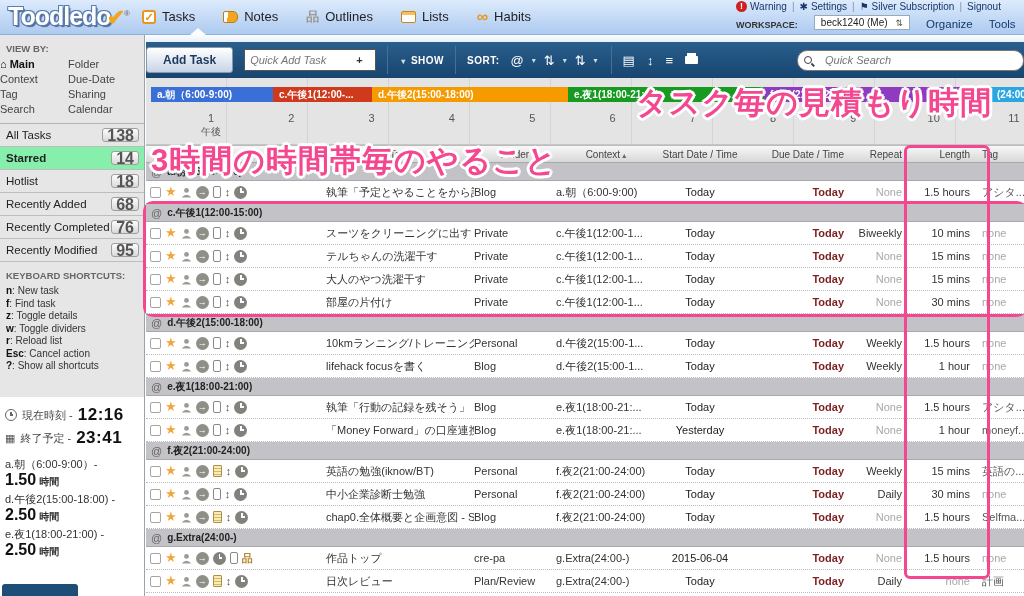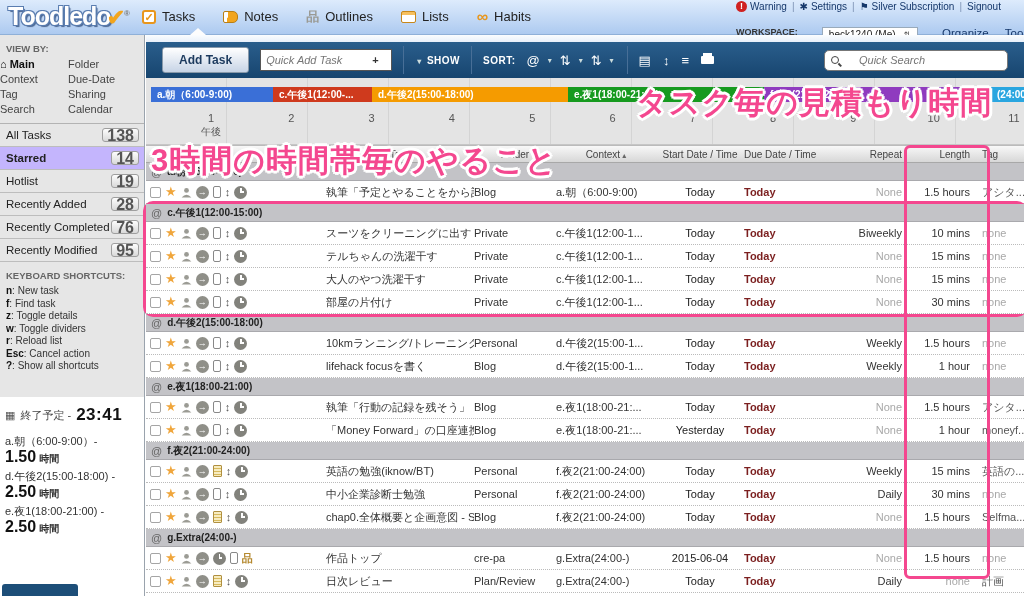--- a/index.html
+++ b/index.html
@@ -18,37 +18,37 @@
 .i-notes{display:inline-block;width:15px;height:12px;background:linear-gradient(100deg,#fff 30%,#f2a51e 31%);border:1px solid #b97f14;border-radius:2px 5px 5px 2px}
 .i-outlines{color:#9a9a94;font-size:13px;font-weight:bold}
 .i-lists{display:inline-block;width:15px;height:12px;border:1px solid #c8881a;background:linear-gradient(#f7c05e 3px,#fff 3px),repeating-linear-gradient(90deg,#fff 0 4px,#eee 4px 5px);border-radius:2px}
 .i-habits{color:#e8961c;font-size:16px;font-weight:bold;line-height:12px}
 .hdr-right{position:absolute;right:0;top:0;width:288px;height:35px;overflow:hidden}
 .hdr-line1{display:flex;gap:5px;align-items:center;font-size:10px;color:#16386b;margin-top:1px;white-space:nowrap}
 .hdr-line1 .lnk{cursor:pointer;display:flex;align-items:center;gap:3px}
 .hdr-line1 .sep{color:#7e93b5}
 .i-warn{display:inline-block;width:11px;height:11px;border-radius:50%;background:#cf2121;color:#fff;font-size:9px;font-weight:bold;text-align:center;line-height:11px}
 .i-gear,.i-bookmark{color:#16386b;font-size:10px}
-.hdr-line2{display:flex;align-items:flex-start;gap:24px;margin-top:15px;white-space:nowrap}
+.hdr-line2{display:flex;align-items:flex-end;gap:16px;margin-top:3px;white-space:nowrap}
 .ws-label{font-size:9px;font-weight:bold;color:#333}
 .ws-select{background:#fff;border:1px solid #9ab;border-radius:0;padding:1px 6px;font-size:10px;color:#222;display:flex;gap:8px;align-items:center;cursor:pointer}
 .ws-select .updn{color:#555;font-size:9px}
 .hdr-menu{display:flex;gap:16px;font-size:11.5px;color:#16386b}
 .hdr-menu span{cursor:pointer}
 .tab-pointer{position:absolute;left:190px;top:28px;width:0;height:0;border-left:8px solid transparent;border-right:8px solid transparent;border-bottom:7px solid #fdfdfd;z-index:31}
 
 
 .sidebar{position:absolute;left:0;top:35px;width:145px;height:561px;background:#e6e6e6;border-right:1px solid #9aa3ad;z-index:5}
 .viewby-title,.shortcuts-title{padding:8px 6px 2px;font-size:9.5px;font-weight:bold;color:#666}
 .viewby-grid{display:grid;grid-template-columns:68px auto;padding:2px 0 8px;row-gap:3px;font-size:11px}
 .viewby-link{color:#444;cursor:pointer}
 .viewby-link.bold{font-weight:bold;color:#111}
 .side-list{border-top:1px solid #b3b3b3}
 .side-item{position:relative;height:23px;line-height:23px;padding:0 6px;border-bottom:1px solid #bdbdbd;font-size:11.5px;color:#222;cursor:pointer;background:#e6e6e6}
-.side-item.selected{background:#c4b5fd;font-weight:bold}
+.side-item.selected{background:#86efac;font-weight:bold}
 .badge{position:absolute;right:5px;top:4px;min-width:20px;height:14px;line-height:13px;text-align:center;background:linear-gradient(#fdfdfd,#d9d9d9);border:1px solid #9e9e9e;border-radius:3px;font-size:16px;font-weight:bold;color:#555;padding:0 4px}
 .shortcuts{padding:2px 6px 0;font-size:10px;color:#333}
 .shortcut-line{margin-bottom:1.5px}
 .shortcut-line b{color:#111}
 .time-panel{background:#fff;margin-top:26px;padding:8px 5px 0;height:330px}
 .time-row{display:flex;align-items:center;gap:5px;margin-bottom:3px;color:#444;font-size:11px}
 .time-row .val{font-size:17px;font-weight:bold;color:#111;letter-spacing:.5px}
 .i-clock{display:inline-block;width:12px;height:12px;border:1.5px solid #666;border-radius:50%;position:relative}
 .i-clock::before{content:"";position:absolute;left:4px;top:1.5px;width:1.5px;height:3.5px;background:#666}
 .i-clock::after{content:"";position:absolute;left:4px;top:4px;width:3px;height:1.5px;background:#666}
@@ -56,56 +56,56 @@
 .blocks{margin-top:10px}
 .block{margin-bottom:3px}
 .block-label{font-size:11px;color:#333;line-height:13px}
 .block-line{line-height:17px}
 .block-val{font-size:16px;font-weight:bold;color:#111}
 .block-unit{font-size:10px;font-weight:bold;color:#333;margin-left:3px}
 
 
 .main{position:absolute;left:146px;top:35px;width:878px;height:561px;background:#fff}
 .strip{height:7px;background:linear-gradient(#fbfdff,#e8f0fa)}
-.toolbar{height:36px;background:linear-gradient(#2a5e8c,#17456f);display:flex;align-items:center;padding:0 16px;gap:11px;color:#fff}
+.toolbar{height:36px;background:linear-gradient(#2a5e8c,#17456f);display:flex;align-items:center;padding:0 0;gap:11px;color:#fff}
 .add-task-btn{background:linear-gradient(#ffffff,#c7d4e6);color:#1c3a5e;font-weight:bold;font-size:12px;padding:5px 16px;border:1px solid #89a;border-radius:3px;cursor:pointer;white-space:nowrap}
 .quick-add{display:flex;align-items:center;background:#fff;border:1px solid #555;width:132px;height:22px;padding:0 5px}
 .quick-add input{border:none;outline:none;width:106px;font-style:italic;font-size:11px;color:#666;font-family:inherit;background:transparent}
 .plus{color:#333;font-weight:bold;cursor:pointer}
 .tb-sep{width:1px;height:28px;background:#486f97}
 .tb-label{font-size:10px;font-weight:bold;letter-spacing:.5px;cursor:pointer;white-space:nowrap}
 .caret{font-size:8px;margin:0 2px;color:#cdd}
 .sort-group{display:flex;align-items:center;gap:6px}
 .sort-glyph{font-size:13px;cursor:pointer}
 .tb-icons{display:flex;gap:12px;align-items:center;font-size:13px}
 .tb-icons span{cursor:pointer}
 .i-printer{display:inline-block;width:13px;height:8px;background:#fff;border-radius:1px;position:relative}
 .i-printer::before{content:"";position:absolute;top:-3px;left:2px;width:9px;height:3px;background:#fff}
-.search-box{margin-left:auto;display:flex;align-items:center;gap:20px;background:#fff;border:1px solid #777;border-radius:5px;height:21px;width:184px;padding:0 6px}
+.search-box{margin-left:auto;display:flex;align-items:center;gap:13px;background:#fff;border:1px solid #777;border-radius:10px;height:21px;width:227px;padding:0 6px}
 .search-box input{border:none;outline:none;font-style:italic;color:#777;font-size:11px;width:152px;font-family:inherit}
 .i-mag{display:inline-block;width:8px;height:8px;border:1.5px solid #444;border-radius:50%;position:relative;flex:none}
 .i-mag::after{content:"";position:absolute;width:4px;height:1.5px;background:#444;transform:rotate(45deg);left:6px;top:7px}
 
 
 .timeline{height:67px;background:#e4e4e4;border-bottom:1px solid #c6c6c6;position:relative;
  background-image:repeating-linear-gradient(90deg,transparent 0 80px,#d4d4d4 80px 81px)}
 .bands{position:absolute;left:0;top:9px;height:15px;width:878px;display:flex;padding-left:5px}
 .band{height:15px;line-height:15px;color:#fff;font-size:10px;font-weight:bold;white-space:nowrap;overflow:hidden;padding-left:6px;flex:none;cursor:pointer}
 .hour{position:absolute;transform:translateX(-50%);color:#555;font-size:11px;top:34px}
 .pm{position:absolute;transform:translateX(-50%);top:47px;font-size:10px;color:#555}
 
 
 .thead{height:18px;background:linear-gradient(#f8f8f8,#d7d7d7);border-top:1px solid #bbb;border-bottom:1px solid #a8a8a8;display:flex;align-items:center;font-size:10px;color:#444}
 .th{overflow:hidden;white-space:nowrap;cursor:pointer}
 .c-icons{width:180px;flex:none}
 .c-task{width:148px;flex:none}
 .c-folder{width:82px;flex:none}
 .c-context{width:100px;flex:none}
 .c-start{width:88px;flex:none;text-align:center}
-.c-due{width:100px;flex:none;text-align:left}
+.c-due{width:100px;flex:none;text-align:right}
 .c-repeat{width:62px;flex:none;text-align:right;padding-right:4px}
 .c-length{width:68px;flex:none;text-align:right;padding-right:4px}
 .c-tag{width:50px;flex:none;padding-left:8px}
 .thead .c-task,.thead .c-folder,.thead .c-context{text-align:center}
 .sort-mark{font-size:8px;color:#666}
 .row{height:23px;display:flex;align-items:center;border-bottom:1px dotted #bbb;background:#fff;font-size:11px;overflow:hidden}
 .row div{overflow:hidden;white-space:nowrap}
 .icon-strip{display:flex;align-items:center;gap:4px;padding-left:4px;height:23px}
 .sec{height:18px;background:#c3c3c7;border-bottom:1px solid #a9a9ad;display:flex;align-items:center;font-size:10px;font-weight:bold;color:#222;gap:5px;padding-left:5px;cursor:pointer}
 .sec .at{color:#666;font-weight:normal;font-size:11px}
@@ -212,37 +212,42 @@
       <span class="viewby-link">Context</span>
       <span class="viewby-link">Due-Date</span>
       <span class="viewby-link">Tag</span>
       <span class="viewby-link">Sharing</span>
       <span class="viewby-link">Search</span>
       <span class="viewby-link">Calendar</span>
     </div>
   <div class="side-list">
       <div class="side-item"><span>All Tasks</span><span class="badge">138</span></div>
       <div class="side-item selected"><span>Starred</span><span class="badge">14</span></div>
-      <div class="side-item"><span>Hotlist</span><span class="badge">19</span></div>
-      <div class="side-item"><span>Recently Added</span><span class="badge">28</span></div>
+      <div class="side-item"><span>Hotlist</span><span class="badge">18</span></div>
+      <div class="side-item"><span>Recently Added</span><span class="badge">68</span></div>
       <div class="side-item"><span>Recently Completed</span><span class="badge">76</span></div>
       <div class="side-item"><span>Recently Modified</span><span class="badge">95</span></div>
     </div>
   <div class="shortcuts-title">KEYBOARD SHORTCUTS:</div>
   <div class="shortcuts">
       <div class="shortcut-line"><b>n</b>: New task</div>
       <div class="shortcut-line"><b>f</b>: Find task</div>
       <div class="shortcut-line"><b>z</b>: Toggle details</div>
       <div class="shortcut-line"><b>w</b>: Toggle dividers</div>
       <div class="shortcut-line"><b>r</b>: Reload list</div>
       <div class="shortcut-line"><b>Esc</b>: Cancel action</div>
       <div class="shortcut-line"><b>?</b>: Show all shortcuts</div>
     </div>
   <div class="time-panel">
     <div>
+        <div class="time-row">
+          <span class="i-clock"></span>
+          <span>現在時刻 -</span>
+          <span class="val">12:16</span>
+        </div>
         <div class="time-row">
           <span class="i-cal">▦</span>
           <span>終了予定 -</span>
           <span class="val">23:41</span>
         </div>
       </div>
     <div class="blocks">
         <div class="block">
           <div class="block-label">a.朝（6:00-9:00）-</div>
           <div class="block-line"><span class="block-val">1.50</span><span class="block-unit">時間</span></div>

